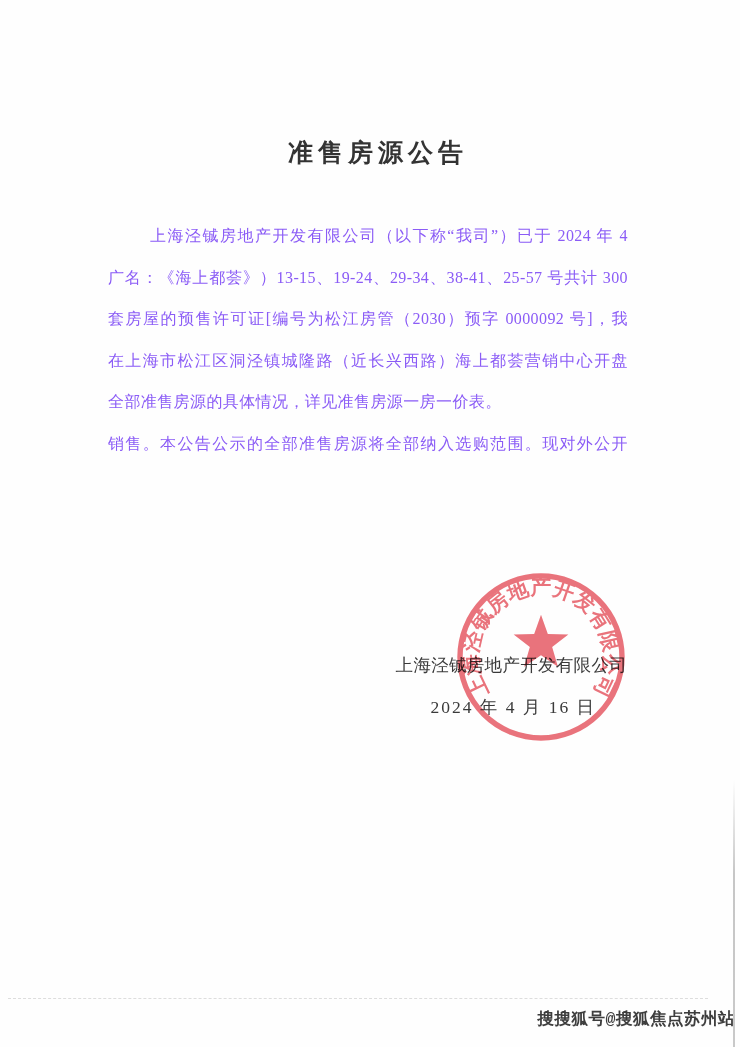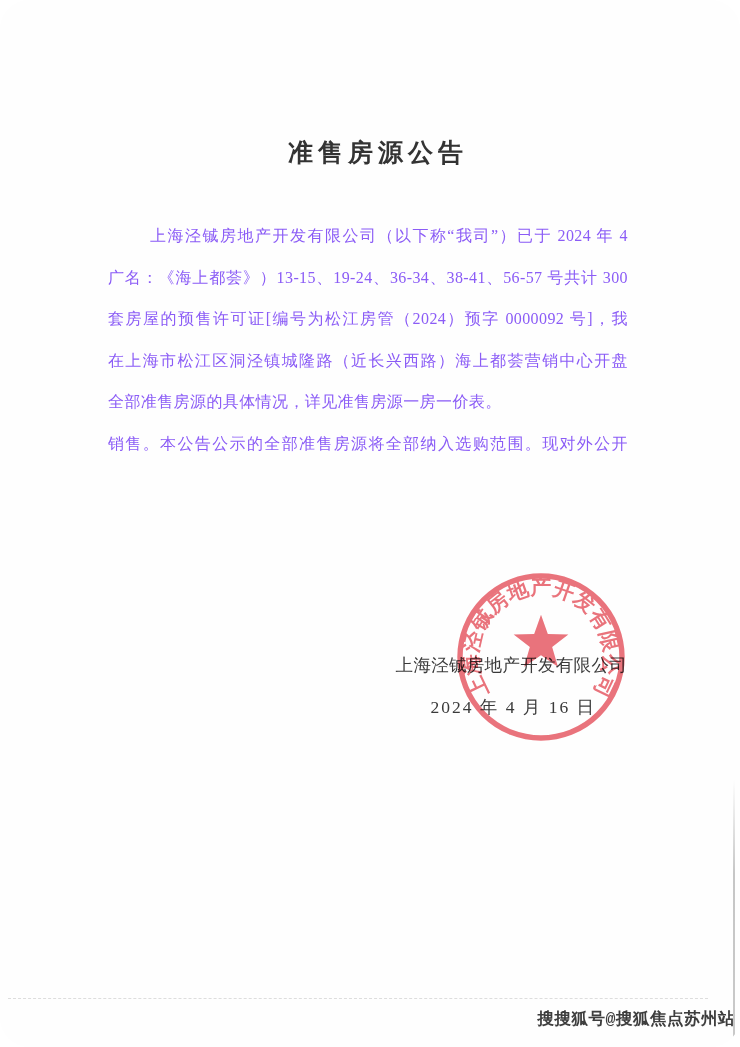--- a/index.html
+++ b/index.html
@@ -4,21 +4,20 @@
 <style>
   html, body { margin: 0; padding: 0; background: #ffffff; }
   .page {
     position: relative;
     width: 740px;
     height: 1047px;
     background: #fefefe;
     overflow: hidden;
     font-family: "Liberation Serif", "DejaVu Serif", serif;
     color: #3a3a3a;
-    border-radius: 29px;
   }
   .title {
     position: absolute;
     top: 136px;
     left: 0;
     width: 724px;
     padding-left: 16px;
     margin: 0;
     text-align: center;
     font-size: 25px;
@@ -109,22 +108,22 @@
 </style>
 </head>
 <body>
 
 <div class="page">
 
   <h1 class="title">准售房源公告</h1>
 
   <div class="body-text">
     <div class="body-line first">上海泾铖房地产开发有限公司（以下称“我司”）已于 2024 年 4</div>
-    <div class="body-line">广名：《海上都荟》）13-15、19-24、36-34、38-41、56-57 号共计 300</div>
-    <div class="body-line">套房屋的预售许可证[编号为松江房管（2024）预字 0000092 号]，我</div>
+    <div class="body-line">广名：《海上都荟》）13-15、19-24、29-34、38-41、25-57 号共计 300</div>
+    <div class="body-line">套房屋的预售许可证[编号为松江房管（2030）预字 0000092 号]，我</div>
     <div class="body-line">在上海市松江区洞泾镇城隆路（近长兴西路）海上都荟营销中心开盘</div>
     <div class="body-line last">全部准售房源的具体情况，详见准售房源一房一价表。</div>
     <div class="body-line">销售。本公告公示的全部准售房源将全部纳入选购范围。现对外公开</div>
   </div>
 
   <div class="sig-company">上海泾铖房地产开发有限公司</div>
 
   <div class="sig-date">2024 年 4 月 16 日</div>
 
   <svg class="stamp" viewBox="0 0 200 200" aria-hidden="true">

